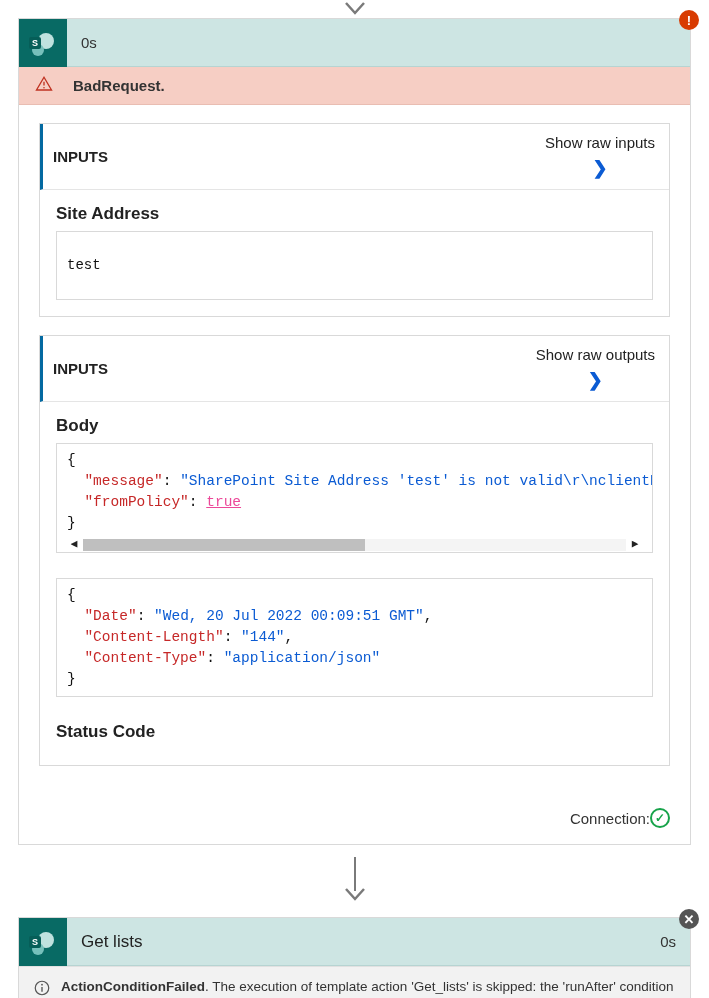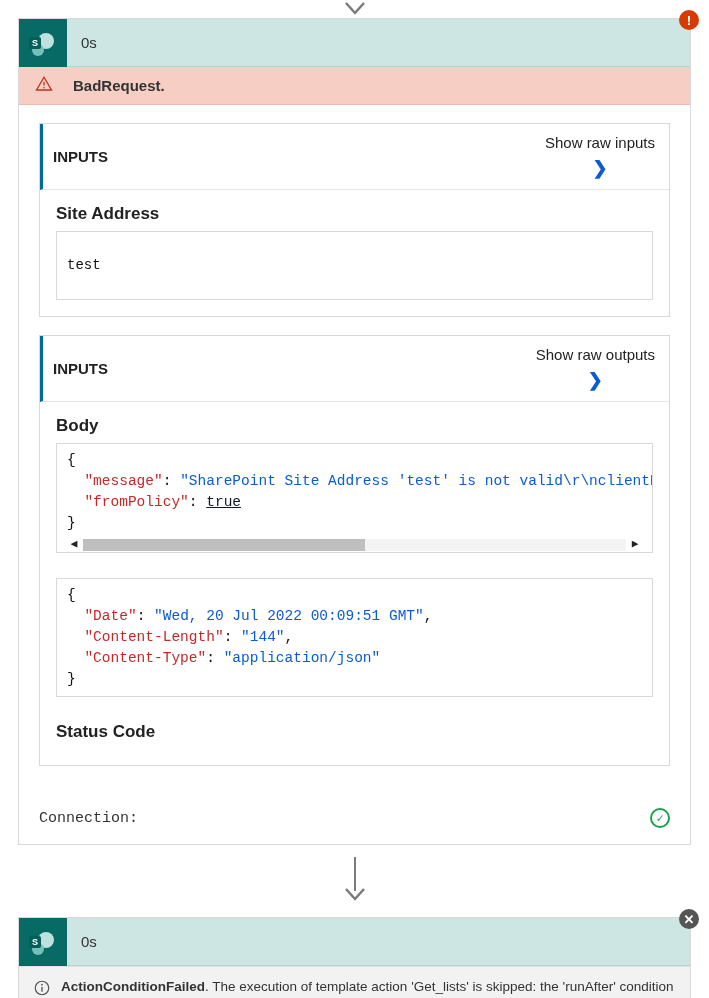--- a/index.html
+++ b/index.html
@@ -118,44 +118,44 @@
     font-size: 14.5px;
     line-height: 1.45;
     white-space: pre;
     overflow-x: hidden;
     position: relative;
     color: #111;
   }
   .code-box.headers { padding-bottom: 6px; }
   .k { color: #c62828; }  
   .s { color: #0b5bd3; }  
-  .nk { color: #0f172a; text-decoration: underline; } 
+  .nk { color: #ec4899; text-decoration: underline; } 
   .b { color: #111; }     
 
   
   .h-scroll {
     margin-top: 4px;
     height: 14px;
     display: flex; align-items: center;
     user-select: none;
   }
   .h-scroll .arrow { width: 14px; text-align: center; font-size: 11px; color: #222; }
   .h-scroll .track {
     flex: 1; height: 12px; background: #f4f4f4;
     position: relative; margin: 0 2px;
   }
   .h-scroll .thumb {
     position: absolute; left: 0; top: 0; height: 12px;
     width: 52%; background: #bfbfbf;
   }
 
   .conn-row {
-    display: flex; align-items: center; justify-content: space-between;
+    display: flex; align-items: center; justify-content: flex-end;
     padding: 12px 20px 16px 20px;
-    font-size: 15px; color: #333; font-family: Liberation Mono, monospace;
+    font-size: 15px; color: #333;
   }
   .check-circle {
     width: 20px; height: 20px; border: 2px solid #17a34a; border-radius: 50%;
     display: inline-flex; align-items: center; justify-content: center;
     color: #17a34a; font-size: 12px; font-weight: 800;
   }
 
   .info-bar {
     background: #f2f2f2;
     padding: 10px 14px;
@@ -286,20 +286,21 @@
     </div>
 
     <div class="card-header">
       <div class="icon-box">
         <div class="sp-icon">
             <div class="big"></div>
             <div class="mid"></div>
             <div class="sq">S</div>
           </div>
       </div>
+      <div class="title">Get lists</div>
       <div class="duration">0s</div>
     </div>
 
     <div class="info-bar">
       <span class="icon">
         <svg width="18" height="18" viewBox="0 0 24 24">
             <circle cx="12" cy="12" r="9" fill="none" stroke="#555" stroke-width="1.6"></circle>
             <circle cx="12" cy="7.5" r="1.2" fill="#555"></circle>
             <line x1="12" y1="10.5" x2="12" y2="17" stroke="#555" stroke-width="1.8"></line>
           </svg>

